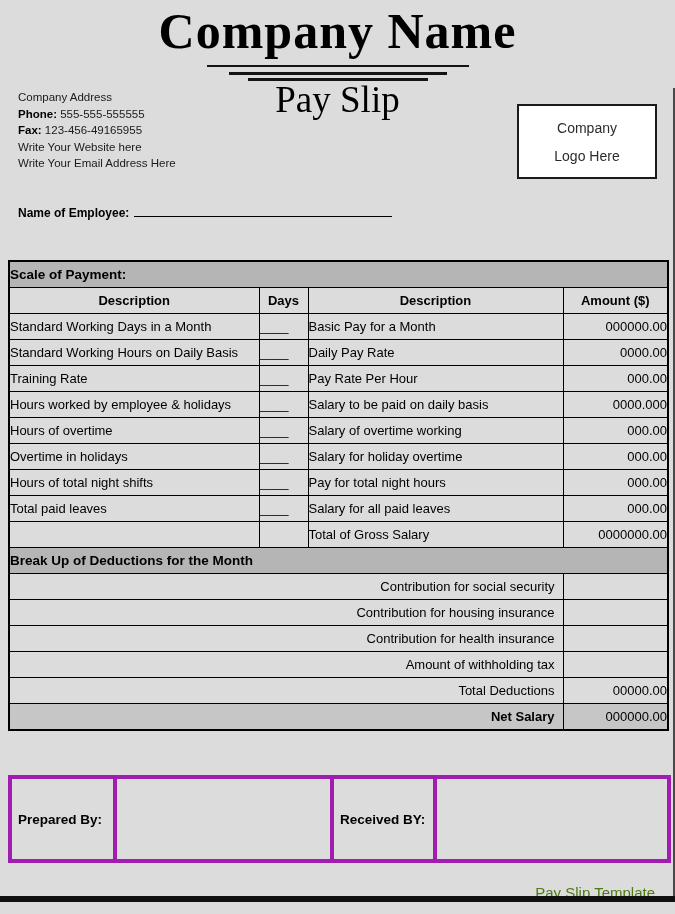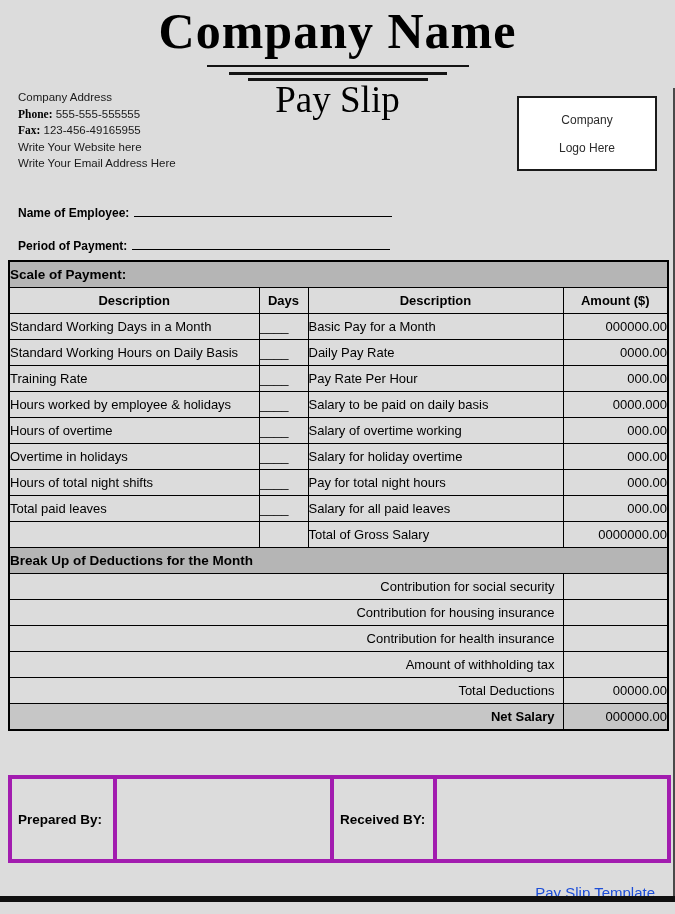--- a/index.html
+++ b/index.html
@@ -8,26 +8,26 @@
 
   
   .company-name{position:absolute;top:2px;left:0;right:0;text-align:center;
         font-family:"Liberation Serif",serif;font-weight:bold;font-size:50px;letter-spacing:1px;}
   .rules{position:absolute;top:65px;left:0;right:0;text-align:center;}
   .rule{margin:0 auto;background:#141414;}
   .rule-1{width:262px;height:2px;margin-bottom:5px;}
   .rule-2{width:218px;height:3px;margin-bottom:3px;}
   .rule-3{width:180px;height:3px;}
   .contact{position:absolute;left:18px;top:89px;font-size:11.5px;line-height:16.5px;color:#1a1a1a;}
-  .contact b{color:#000;font-family:Liberation Serif, serif;}
+  .contact b{color:#000;}
   .payslip-title{position:absolute;top:78px;left:0;right:0;text-align:center;
         font-family:"Liberation Serif",serif;font-size:37px;}
-  .logo-box{position:absolute;left:517px;top:96px;width:136px;height:71px;background:#ffffff;
+  .logo-box{position:absolute;left:517px;top:104px;width:136px;height:71px;background:#ffffff;
         border:2px solid #1a1a1a;display:flex;flex-direction:column;align-items:center;
-        justify-content:center;font-size:12px;line-height:28px;color:#2b2b2b;}
+        justify-content:center;font-size:14px;line-height:28px;color:#2b2b2b;}
 
   
   .field{position:absolute;left:18px;font-weight:bold;font-size:12px;}
   .field-employee{top:203px;}
   .field-period{top:236px;}
   .fline{display:inline-block;width:258px;height:13px;border-bottom:1.5px solid #000;
         margin-left:5px;vertical-align:baseline;}
 
   
   .main-table{position:absolute;left:8px;top:260px;width:659px;border-collapse:collapse;
@@ -41,21 +41,21 @@
   .main-table tr.net td{background:#c6c6c6;}
   .main-table tr.net td.dlab{font-weight:bold;}
 
   
   .sig-table{position:absolute;left:8px;top:775px;width:659px;height:88px;border-collapse:collapse;
         table-layout:fixed;border:2px solid #000;}
   .sig-table td{border:4px solid #a21caf;font-weight:bold;font-size:13.5px;padding:0 6px;
         vertical-align:middle;}
 
   
-  .footer-note{position:absolute;top:884px;right:20px;font-size:15px;color:#1d4ed8;}
+  .footer-note{position:absolute;top:884px;right:20px;font-size:15px;color:#4d7c0f;}
   .edge-right{position:absolute;top:88px;right:0;width:2px;bottom:6px;background:#4a4a4a;}
   .edge-bottom{position:absolute;left:0;right:0;bottom:0;height:6px;background:#101010;}
 </style>
 </head>
 <body>
 
 <div class="page">
 
   <div class="company-name">Company Name</div>
 
@@ -75,23 +75,20 @@
 
   <div class="payslip-title">Pay Slip</div>
 
   <div class="logo-box">
     <div>Company</div>
     <div>Logo Here</div>
   </div>
 
   <div class="field field-employee">
     <span>Name of Employee:</span><span class="fline"></span>
-  </div>
-  <div class="field field-period">
-    <span>Period of Payment:</span><span class="fline"></span>
   </div>
 
   <table class="main-table">
     <colgroup>
         <col style="width:250px">
         <col style="width:49px">
         <col style="width:255px">
         <col style="width:105px">
       </colgroup>
 

